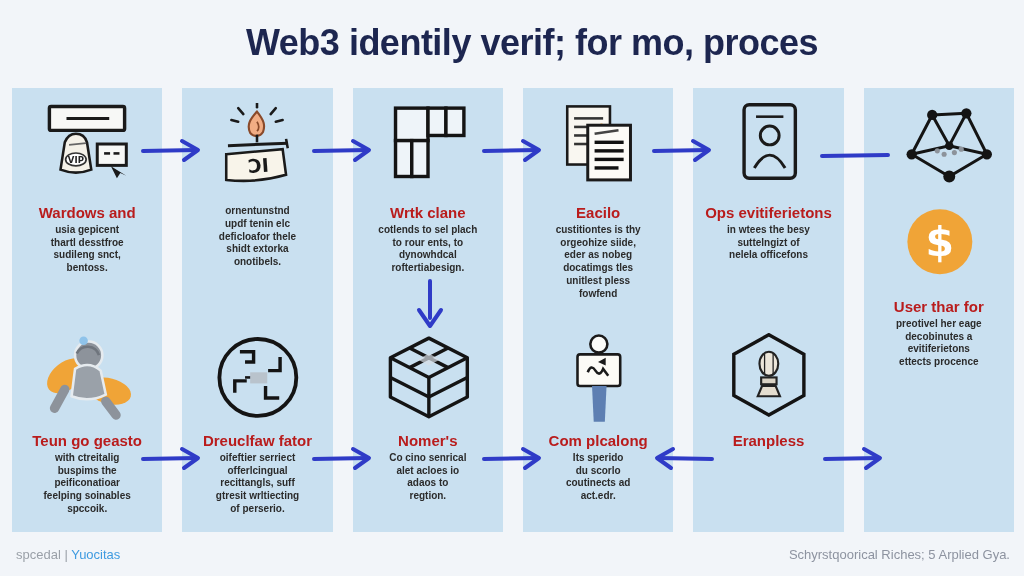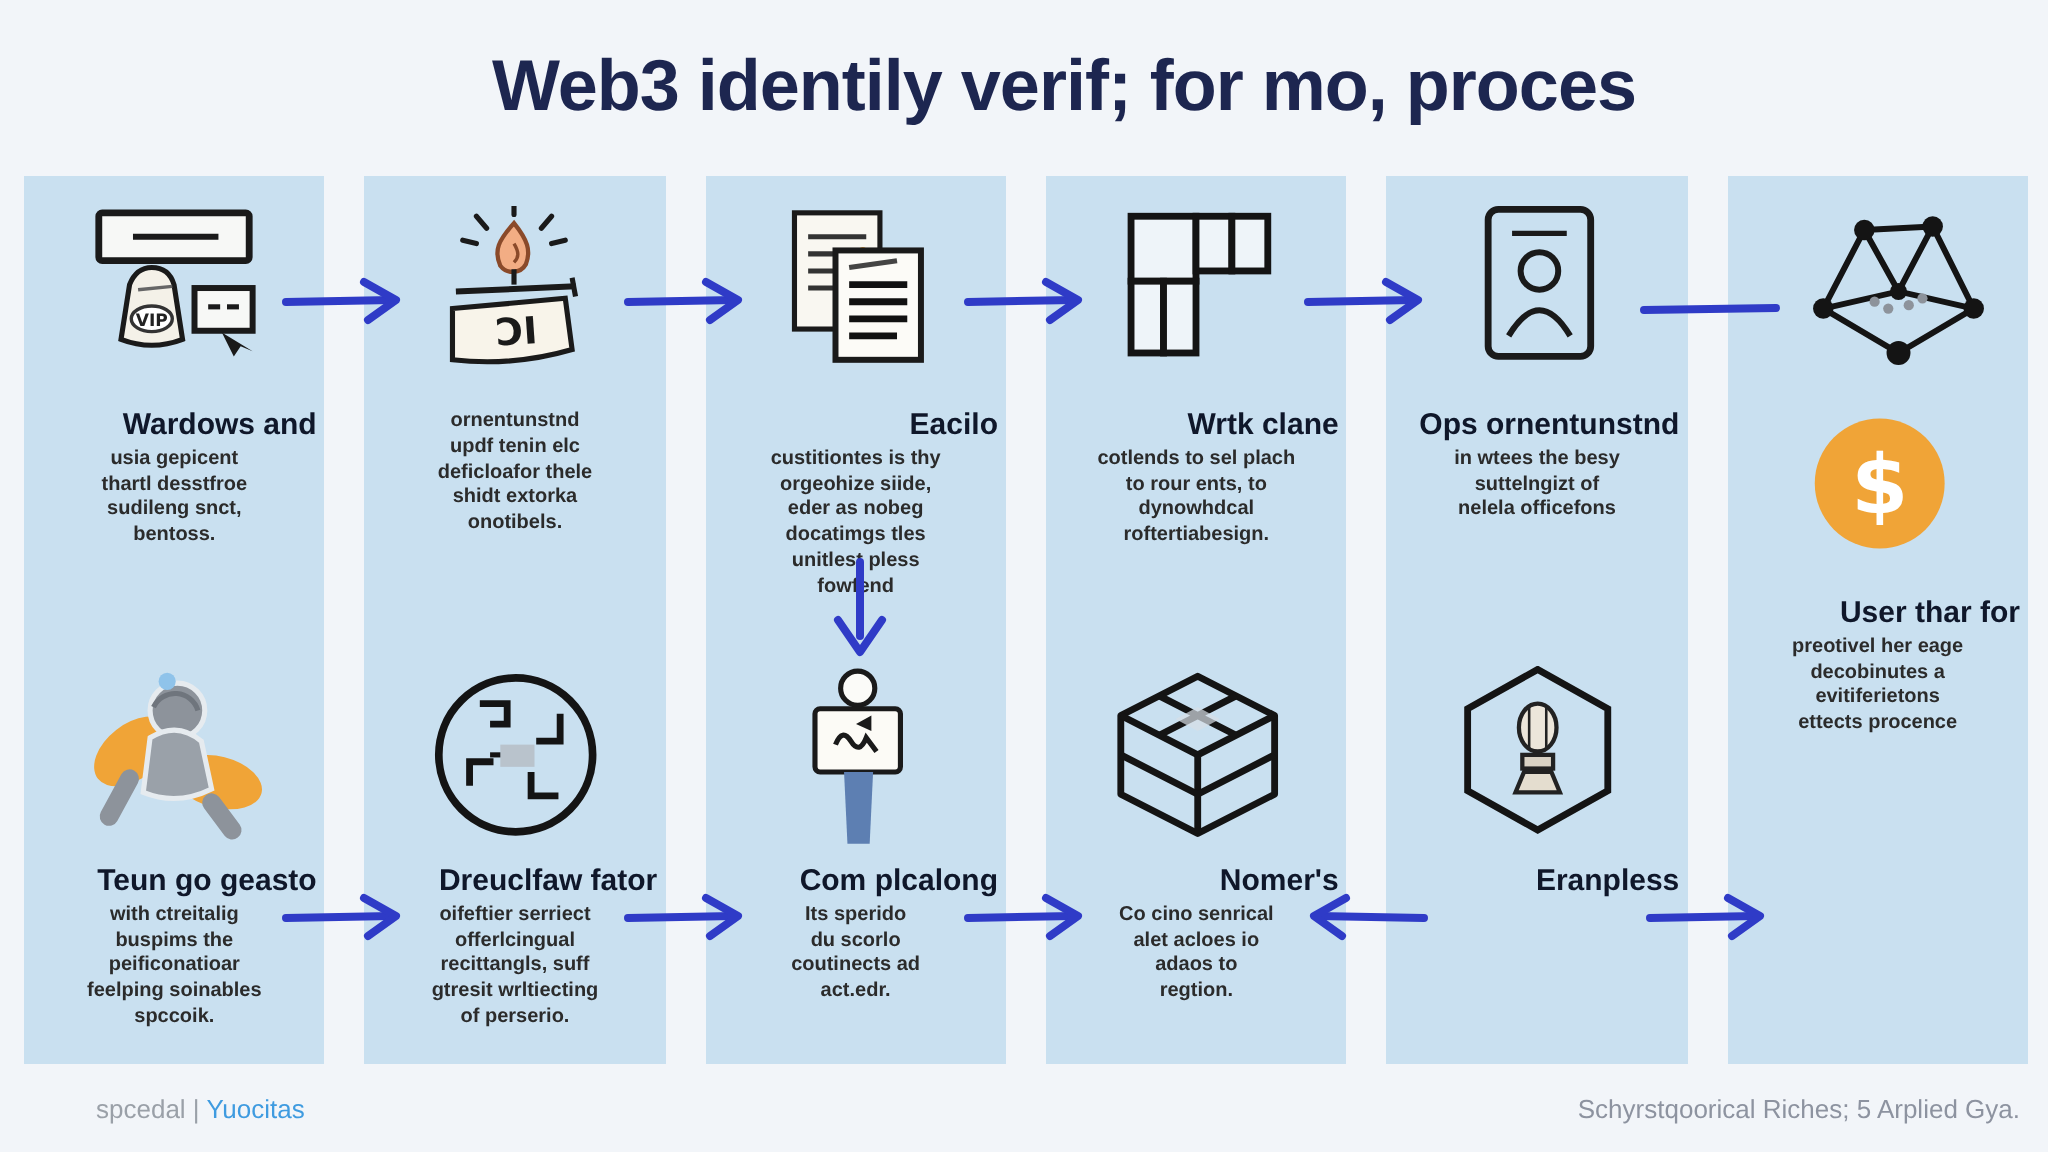--- a/index.html
+++ b/index.html
@@ -23,25 +23,25 @@
   .column{
     background:var(--column-bg);display:flex;flex-direction:column;
     align-items:center;padding:0 4px;
   }
   .icon-box{height:96px;margin-top:14px;display:flex;align-items:center;justify-content:center;flex:none;}
   .icon-box.b{height:92px;margin-top:2px;}
   .icon-box svg{width:126px;height:94px;}
   .tblock{width:100%;text-align:center;}
   .tblock.top{height:128px;margin-top:6px;}
   .tblock.bottom{flex:1;margin-top:6px;}
-  .t-head{font-size:15px;font-weight:bold;color:#0f172a;line-height:1.25;text-align:right;}
+  .t-head{font-size:15px;font-weight:bold;color:#b91c1c;line-height:1.25;}
   .t-body{font-size:10px;font-weight:600;color:#2b2b2b;line-height:1.28;white-space:pre-line;margin-top:1px;}
   .arrow{position:absolute;}
   .arrow svg path{stroke:var(--arrow-blue);stroke-width:4;stroke-linecap:round;stroke-linejoin:round;fill:none;}
-  .footer-left{position:absolute;left:16px;bottom:14px;font-size:13px;color:#9aa0a8;margin-left:32px;}
+  .footer-left{position:absolute;left:16px;bottom:14px;font-size:13px;color:#9aa0a8;}
   .footer-left .link{color:var(--link-blue);}
   .footer-right{position:absolute;right:14px;bottom:14px;font-size:13px;color:#8d93a0;}
   svg text{font-family:"DejaVu Sans","Liberation Sans",sans-serif;}
 </style>
 </head>
 <body>
 
 <div class="canvas">
 
   <h1 class="title">Web3 identily verif; for mo, proces</h1>
@@ -131,20 +131,60 @@
           <line x1="56" y1="52" x2="62" y2="52" stroke="#141414" stroke-width="3"></line>
         </svg>
       </div>
       <div class="tblock bottom">
         <div class="t-head">Dreuclfaw fator</div>
         <div class="t-body">oifeftier serriect
 offerlcingual
 recittangls, suff
 gtresit wrltiecting
 of perserio.</div>
+      </div>
+    </section>
+
+    <section class="column">
+      <div class="icon-box">
+        <svg viewBox="0 0 140 110">
+          <g fill="#eef4f9" stroke="#141414" stroke-width="4">
+            <rect x="32" y="6" width="38" height="38"></rect>
+            <rect x="70" y="6" width="21" height="32"></rect>
+            <rect x="91" y="6" width="21" height="32"></rect>
+            <rect x="32" y="44" width="19" height="42"></rect>
+            <rect x="51" y="44" width="19" height="42"></rect>
+          </g>
+        </svg>
+      </div>
+      <div class="tblock top">
+        <div class="t-head">Wrtk clane</div>
+        <div class="t-body">cotlends to sel plach
+to rour ents, to
+dynowhdcal
+roftertiabesign.</div>
+      </div>
+      <div class="icon-box b">
+        <svg viewBox="0 0 140 110">
+          <g stroke="#141414" stroke-width="4" fill="none" stroke-linejoin="round">
+            <path d="M71 6 L116 29 L116 75 L71 98 L26 75 L26 29 Z"></path>
+            <path d="M26 29 L71 52 L116 29"></path>
+            <path d="M71 52 L71 98"></path>
+            <path d="M48.5 17.5 L93.5 40.5 M93.5 17.5 L48.5 40.5"></path>
+            <path d="M26 52 L71 75 L116 52"></path>
+          </g>
+          <path d="M71 24 L84 31 L71 38 L58 31 Z" fill="#d7dee5" opacity="0.7"></path>
+        </svg>
+      </div>
+      <div class="tblock bottom">
+        <div class="t-head">Nomer's</div>
+        <div class="t-body">Co cino senrical
+alet acloes io
+adaos to
+regtion.</div>
       </div>
     </section>
 
     <section class="column">
       <div class="icon-box">
         <svg viewBox="0 0 140 110">
           <rect x="34" y="4" width="50" height="68" fill="#f9f7f1" stroke="#1a1a1a" stroke-width="3"></rect>
           <line x1="42" y1="18" x2="76" y2="18" stroke="#333" stroke-width="3"></line>
           <line x1="42" y1="28" x2="68" y2="28" stroke="#333" stroke-width="3"></line>
           <circle cx="74" cy="27" r="3" fill="var(--accent-orange)"></circle>
@@ -181,68 +221,28 @@
         <div class="t-body">Its sperido
 du scorlo
 coutinects ad
 act.edr.</div>
       </div>
     </section>
 
     <section class="column">
       <div class="icon-box">
         <svg viewBox="0 0 140 110">
-          <g fill="#eef4f9" stroke="#141414" stroke-width="4">
-            <rect x="32" y="6" width="38" height="38"></rect>
-            <rect x="70" y="6" width="21" height="32"></rect>
-            <rect x="91" y="6" width="21" height="32"></rect>
-            <rect x="32" y="44" width="19" height="42"></rect>
-            <rect x="51" y="44" width="19" height="42"></rect>
-          </g>
-        </svg>
-      </div>
-      <div class="tblock top">
-        <div class="t-head">Wrtk clane</div>
-        <div class="t-body">cotlends to sel plach
-to rour ents, to
-dynowhdcal
-roftertiabesign.</div>
-      </div>
-      <div class="icon-box b">
-        <svg viewBox="0 0 140 110">
-          <g stroke="#141414" stroke-width="4" fill="none" stroke-linejoin="round">
-            <path d="M71 6 L116 29 L116 75 L71 98 L26 75 L26 29 Z"></path>
-            <path d="M26 29 L71 52 L116 29"></path>
-            <path d="M71 52 L71 98"></path>
-            <path d="M48.5 17.5 L93.5 40.5 M93.5 17.5 L48.5 40.5"></path>
-            <path d="M26 52 L71 75 L116 52"></path>
-          </g>
-          <path d="M71 24 L84 31 L71 38 L58 31 Z" fill="#d7dee5" opacity="0.7"></path>
-        </svg>
-      </div>
-      <div class="tblock bottom">
-        <div class="t-head">Nomer's</div>
-        <div class="t-body">Co cino senrical
-alet acloes io
-adaos to
-regtion.</div>
-      </div>
-    </section>
-
-    <section class="column">
-      <div class="icon-box">
-        <svg viewBox="0 0 140 110">
           <rect x="42" y="2" width="60" height="86" rx="6" fill="none" stroke="#1a1a1a" stroke-width="4"></rect>
           <line x1="56" y1="16" x2="88" y2="16" stroke="#1a1a1a" stroke-width="3"></line>
           <circle cx="72" cy="38" r="11" fill="none" stroke="#1a1a1a" stroke-width="3.5"></circle>
           <path d="M54 76 Q72 46 90 76" fill="none" stroke="#1a1a1a" stroke-width="3.5"></path>
         </svg>
       </div>
       <div class="tblock top">
-        <div class="t-head">Ops ornentunstnd</div>
+        <div class="t-head">Ops evitiferietons</div>
         <div class="t-body">in wtees the besy
 suttelngizt of
 nelela officefons</div>
       </div>
       <div class="icon-box b">
         <svg viewBox="0 0 140 110">
           <path d="M71 2 L112 25 L112 73 L71 96 L30 73 L30 25 Z" fill="none" stroke="#141414" stroke-width="4"></path>
           <ellipse cx="71" cy="36" rx="11" ry="14" fill="#ece6da" stroke="#222" stroke-width="2.5"></ellipse>
           <path d="M66 24 v24 M76 24 v24" stroke="#222" stroke-width="1.5" fill="none"></path>
           <rect x="62" y="52" width="18" height="8" fill="#d9d2c4" stroke="#222" stroke-width="2.5"></rect>

